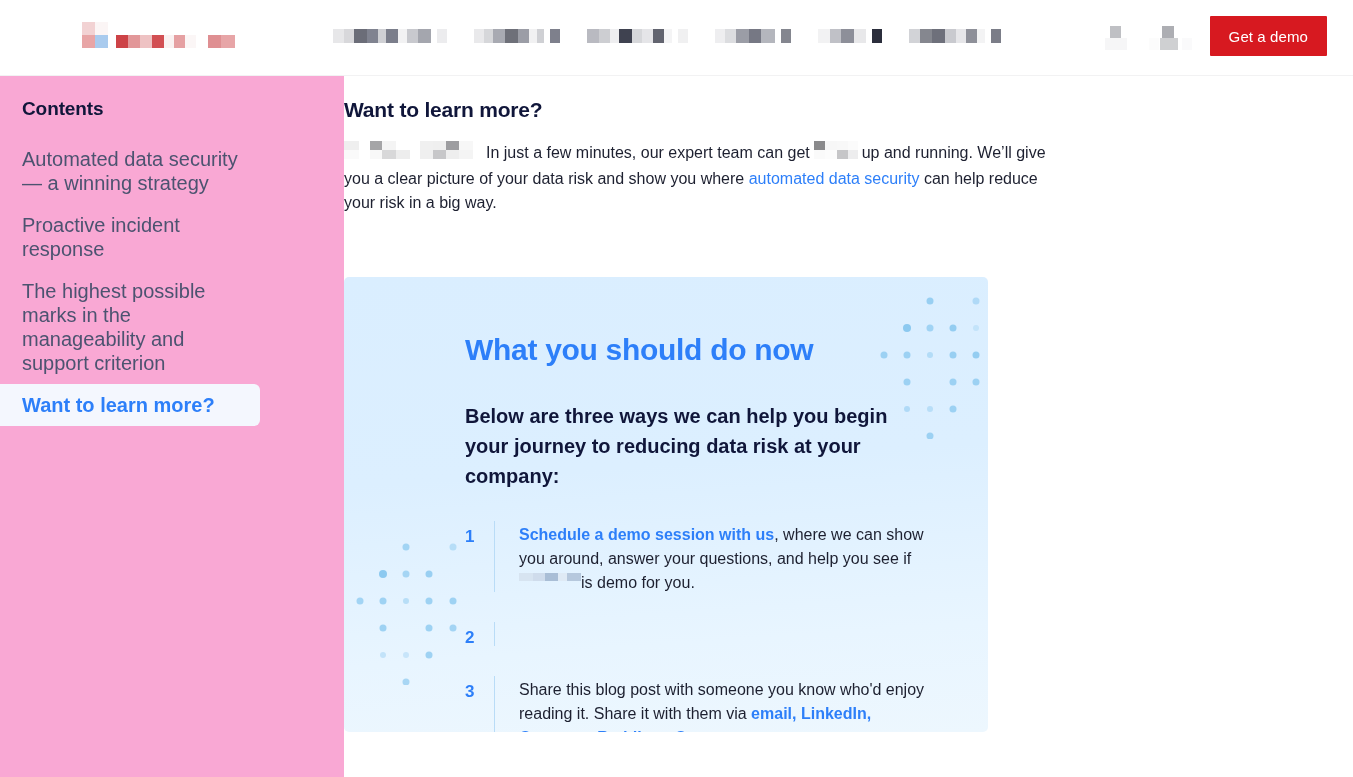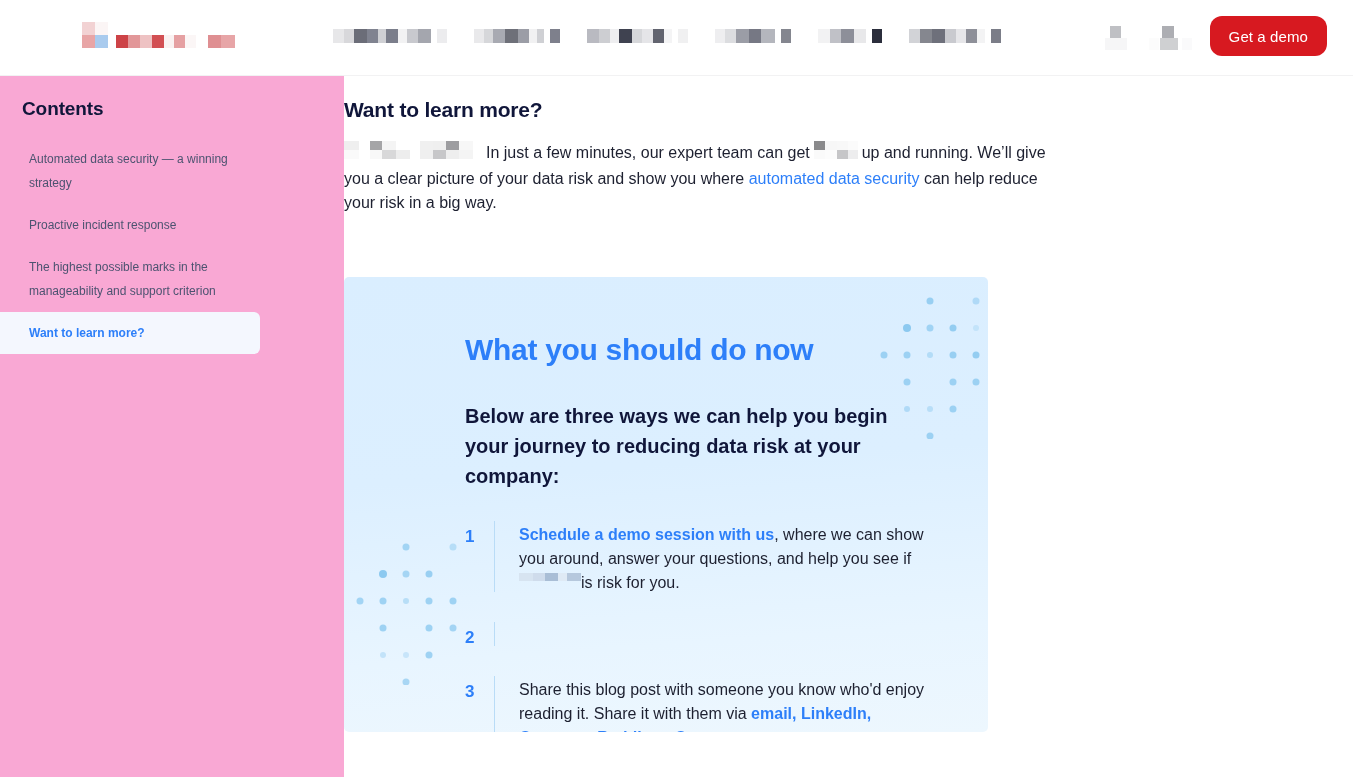--- a/index.html
+++ b/index.html
@@ -36,21 +36,21 @@
   .nav-item { display: flex; align-items: center; gap: 6px; }
   .header-right {
     position: absolute;
     right: 26px; top: 16px;
     display: flex; align-items: center; gap: 18px;
   }
   .demo-btn {
     background: #d71920;
     color: #ffffff;
     border: none;
-    border-radius: 12px;
+    border-radius: 1px;
     font-size: 15px;
     font-weight: 400;
     font-family: "Liberation Sans", sans-serif;
     height: 40px;
     padding: 0 19px;
     cursor: pointer;
     letter-spacing: .1px;
     white-space: nowrap;
   }
 
@@ -69,24 +69,24 @@
   }
   .contents-title {
     font-size: 19px;
     font-weight: bold;
     color: #10163a;
     margin: 0 0 18px 22px;
     letter-spacing: -.1px;
   }
   .toc-item {
     display: block;
-    font-size: 12px;
+    font-size: 20px;
     line-height: 24px;
     color: #4c5370;
-    padding: 9px 22px 9px 29px;
+    padding: 9px 22px 9px 22px;
     width: 260px;
     border-radius: 0 6px 6px 0;
     text-decoration: none;
     cursor: pointer;
   }
   .toc-item.active {
     background: #f4f7fe;
     color: #2d7ff9;
     font-weight: bold;
   }
@@ -422,21 +422,21 @@
           <li class="cta-li">
             <div class="cta-num">1</div>
             <div class="cta-rule"></div>
             <div class="cta-text"><a class="b-link">Schedule a demo session with us</a><span>, where we can show you around, answer your questions, and help you see if</span>
               <span class="redact"><svg width="62" height="18" viewBox="0 0 62 18">
                     <rect x="0" y="3" width="14" height="8" fill="#d7e4f1"></rect>
                     <rect x="14" y="3" width="12" height="8" fill="#cfdcec"></rect>
                     <rect x="26" y="3" width="13" height="8" fill="#a9bed6"></rect>
                     <rect x="39" y="3" width="9" height="8" fill="#dfeaf5"></rect>
                     <rect x="48" y="3" width="14" height="8" fill="#b6c8dd"></rect>
-                  </svg></span><span>is risk for you.</span></div>
+                  </svg></span><span>is demo for you.</span></div>
           </li>
 
           <li class="cta-li">
             <div class="cta-num">2</div>
             <div class="cta-rule"></div>
           </li>
 
           <li class="cta-li">
             <div class="cta-num">3</div>
             <div class="cta-rule"></div>

